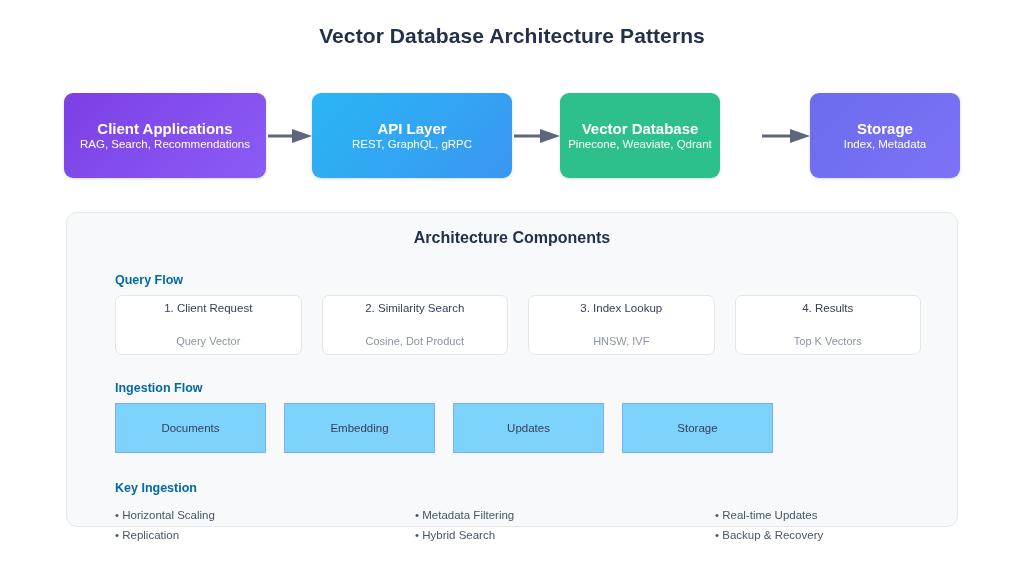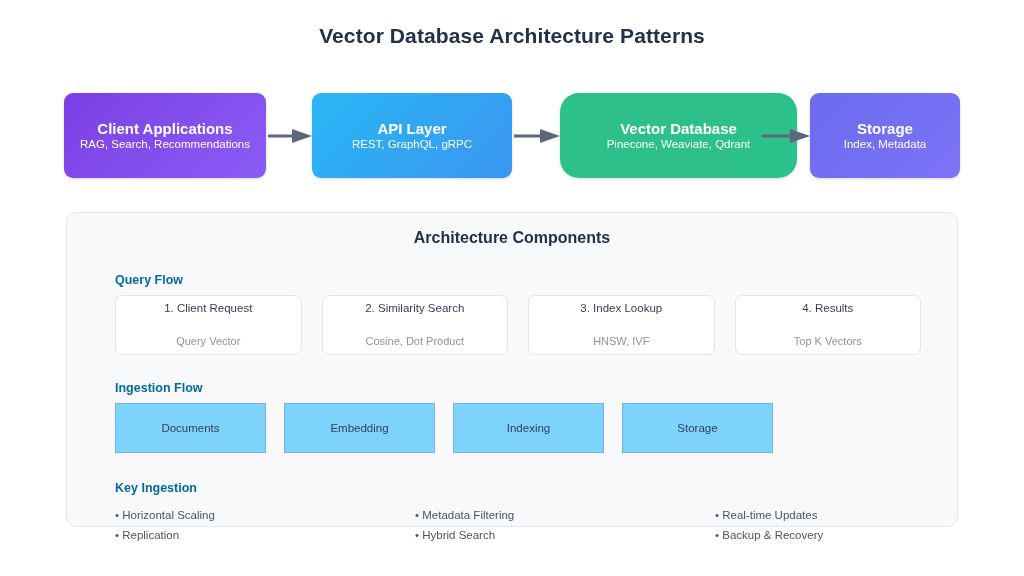--- a/index.html
+++ b/index.html
@@ -58,21 +58,21 @@
     text-align: center;
   }
   .flow-box .fb-sub {
     font-size: 11.5px;
     font-weight: normal;
     text-align: center;
     line-height: 1.2;
   }
   .box-0 { left: 0px;   width: 202px; background: linear-gradient(135deg, #7c3fe4 0%, #8b5cf6 100%); }
   .box-1 { left: 248px; width: 200px; background: linear-gradient(135deg, #29b6f6 0%, #3b96f0 100%); }
-  .box-2 { left: 496px; width: 237px; background: linear-gradient(135deg, #2ec08b 0%, #2cc08a 100%); border-radius: 19px; }
+  .box-2 { left: 496px; width: 160px; background: linear-gradient(135deg, #2ec08b 0%, #2cc08a 100%); }
   .box-3 { left: 746px; width: 150px; background: linear-gradient(135deg, #6b6ced 0%, #7d72f7 100%); }
 
   
   .arrow {
     position: absolute;
     top: 35px;
     height: 16px;
     display: block;
   }
   .arrow-0 { left: 204px; width: 44px; }
@@ -255,21 +255,21 @@
       <div class="qc-title">4. Results</div>
       <div class="qc-sub">Top K Vectors</div>
     </div>
   </div>
 
   <div class="section-label lbl-ingestion">Ingestion Flow</div>
 
   <div class="ingest-row">
     <div class="ingest-card">Documents</div>
     <div class="ingest-card">Embedding</div>
-    <div class="ingest-card">Indexing</div>
+    <div class="ingest-card">Updates</div>
     <div class="ingest-card">Storage</div>
   </div>
 
   <div class="section-label lbl-features">Key Ingestion</div>
 
   <div class="features">
     <div class="feat-col col-1">
       <div class="feat-item">• Horizontal Scaling</div>
       <div class="feat-item">• Replication</div>
     </div>

